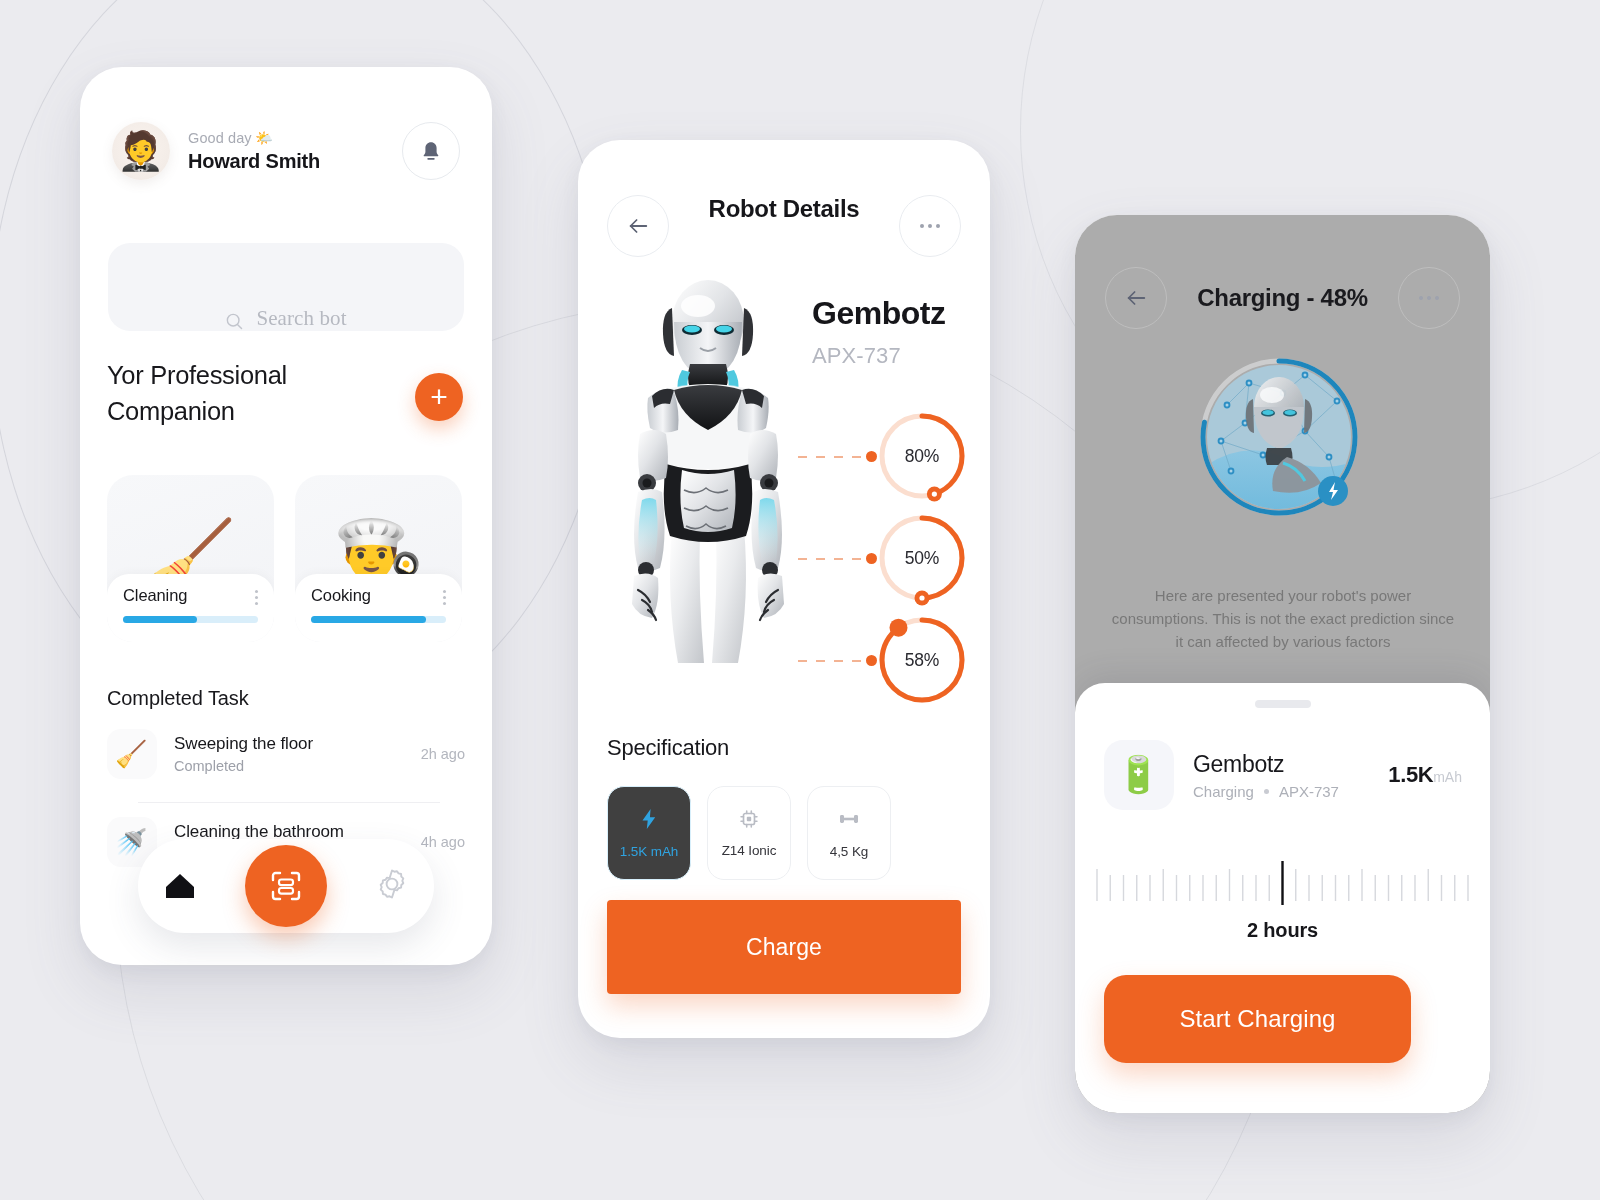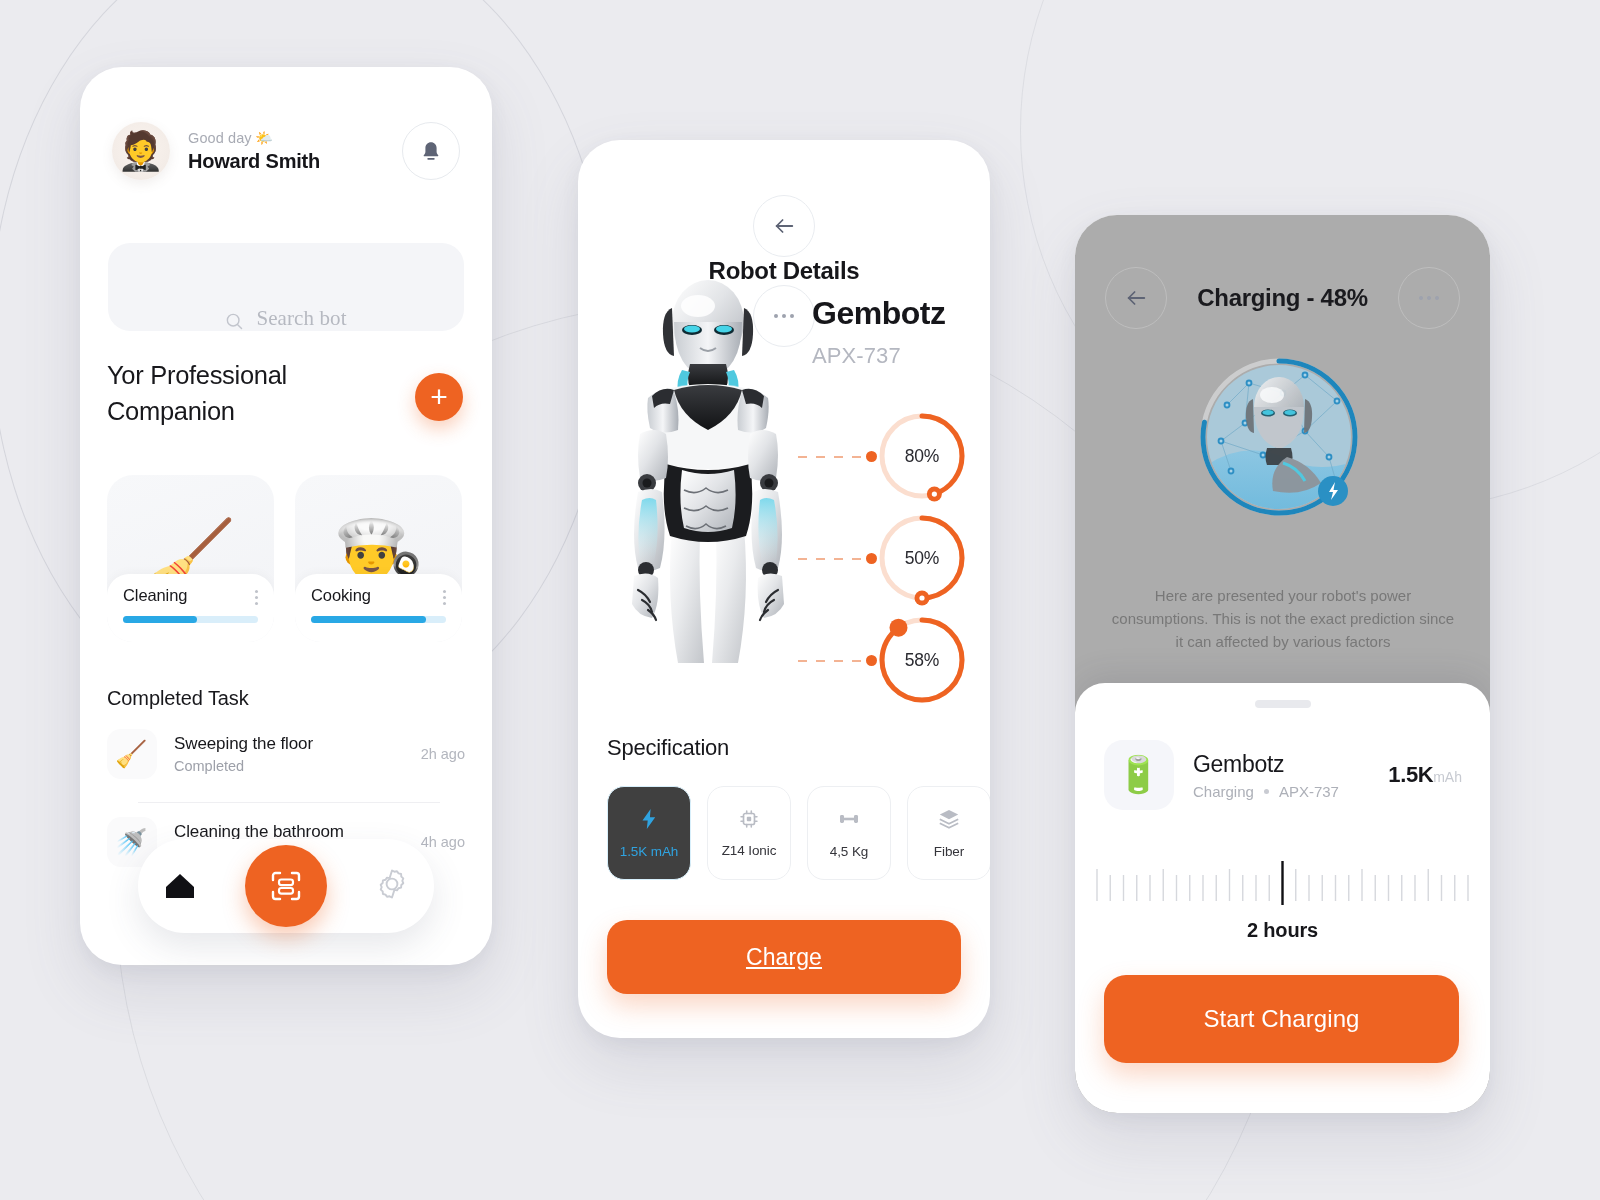--- a/index.html
+++ b/index.html
@@ -135,23 +135,22 @@
   }
   .nav-fab {
     width: 82px; height: 82px; border-radius: 50%;
     background:#EE6322; display:flex; align-items:center; justify-content:center;
     box-shadow: 0 10px 22px rgba(238,99,34,0.35);
   }
 
   
   .p2-head {
     position:absolute; left:0; top:55px; width:100%;
-    display:flex; align-items:center; justify-content:space-between;
+    display:flex; align-items:flex-start; justify-content:space-between;
     padding: 0 29px;
-    flex-direction: column;
   }
   .circ-btn {
     width: 62px; height:62px; border-radius:50%;
     border:1px solid #E9ECF0; background:#fff;
     display:flex; align-items:center; justify-content:center;
   }
   .p2-title { font-size: 24px; font-weight:700; color:#16161A; letter-spacing:-.3px; }
   .dots3 { display:flex; gap:4px; }
   .dots3 i { width:4px; height:4px; border-radius:50%; background:#9EA2AE; display:block; }
 
@@ -195,27 +194,26 @@
     width: 84px; height: 94px; border-radius: 17px;
     border:1px solid #EDEFF2; background:#fff;
     display:flex; flex-direction:column; align-items:center; justify-content:center; gap:13px;
     flex: 0 0 auto;
   }
   .spec-card.active { background:#404040; border-color:#D7EFFB; }
   .spec-text { font-size: 13.5px; color:#35353B; letter-spacing:-.1px; }
   .spec-card.active .spec-text { color:#2FA3E0; }
 
   .charge-btn {
-    position:absolute; left:29px; bottom: 44px; width: 354px; height: 74px;
-    background:#EE6322; border-radius: 20px; border: none;
+    position:absolute; left:29px; bottom: 44px; width: 354px; height: 94px;
+    background:#EE6322; border-radius: 4px; border: none;
     color:#fff; font-size: 23px; font-weight: 400; letter-spacing:.1px;
     display:flex; align-items:center; justify-content:center;
     box-shadow: 0 12px 26px rgba(238,99,34,0.26);
     font-family: "Liberation Sans", sans-serif;
-    text-decoration: underline;
   }
 
   
   .p3-dim {
     position:absolute; inset:0; background:#ACACAC;
   }
   .p3-head {
     position:absolute; left:0; top:52px; width:100%;
     display:flex; align-items:center; justify-content:space-between;
     padding: 0 30px;
@@ -256,21 +254,21 @@
   .sheet-cap { flex:0 0 auto; white-space:nowrap; }
   .cap-num { font-size: 22px; font-weight:700; color:#17171B; letter-spacing:-.4px; }
   .cap-unit{ font-size: 14px; color:#C7CAD1; }
 
   .ruler { position:absolute; left: 0; top: 172px; width: 100%; height: 56px; }
   .ruler-label {
     position:absolute; left:0; top: 236px; width:100%;
     text-align:center; font-size: 20px; font-weight:700; color:#17171B; letter-spacing:-.2px;
   }
   .start-btn {
-    position:absolute; left: 29px; top: 292px; width: 355px; height: 88px;
+    position:absolute; left: 29px; top: 292px; width: 307px; height: 88px;
     background:#EE6322; border-radius: 22px; border:none;
     color:#fff; font-size: 24px; letter-spacing:.1px;
     display:flex; align-items:center; justify-content:center;
     box-shadow: 0 12px 26px rgba(238,99,34,0.26);
     font-family: "Liberation Sans", sans-serif;
   }
 </style>
 </head>
 <body>
 
@@ -569,28 +567,20 @@
 
       <div class="spec-card">
         <svg width="24" height="24" viewBox="0 0 24 24">
           <rect x="3" y="8" width="4" height="8" rx="1.4" fill="#B9BCC4"></rect>
           <rect x="17" y="8" width="4" height="8" rx="1.4" fill="#B9BCC4"></rect>
           <rect x="7" y="10.7" width="10" height="2.6" fill="#B9BCC4"></rect>
         </svg>
         <span class="spec-text">4,5 Kg</span>
       </div>
 
-      <div class="spec-card">
-        <svg width="24" height="24" viewBox="0 0 24 24">
-          <path d="M12 3 2.8 7.6 12 12.2l9.2-4.6z" fill="#B9BCC4"></path>
-          <path d="M2.8 12.2 12 16.8l9.2-4.6" fill="none" stroke="#B9BCC4" stroke-width="1.8" stroke-linejoin="round"></path>
-          <path d="M2.8 16.2 12 20.8l9.2-4.6" fill="none" stroke="#B9BCC4" stroke-width="1.8" stroke-linejoin="round"></path>
-        </svg>
-        <span class="spec-text">Fiber</span>
-      </div>
 
     </div>
 
     <button class="charge-btn">Charge</button>
   </div>
 
   <div class="phone" id="phone3">
     <div class="p3-dim"></div>
 
     <div class="p3-head">

